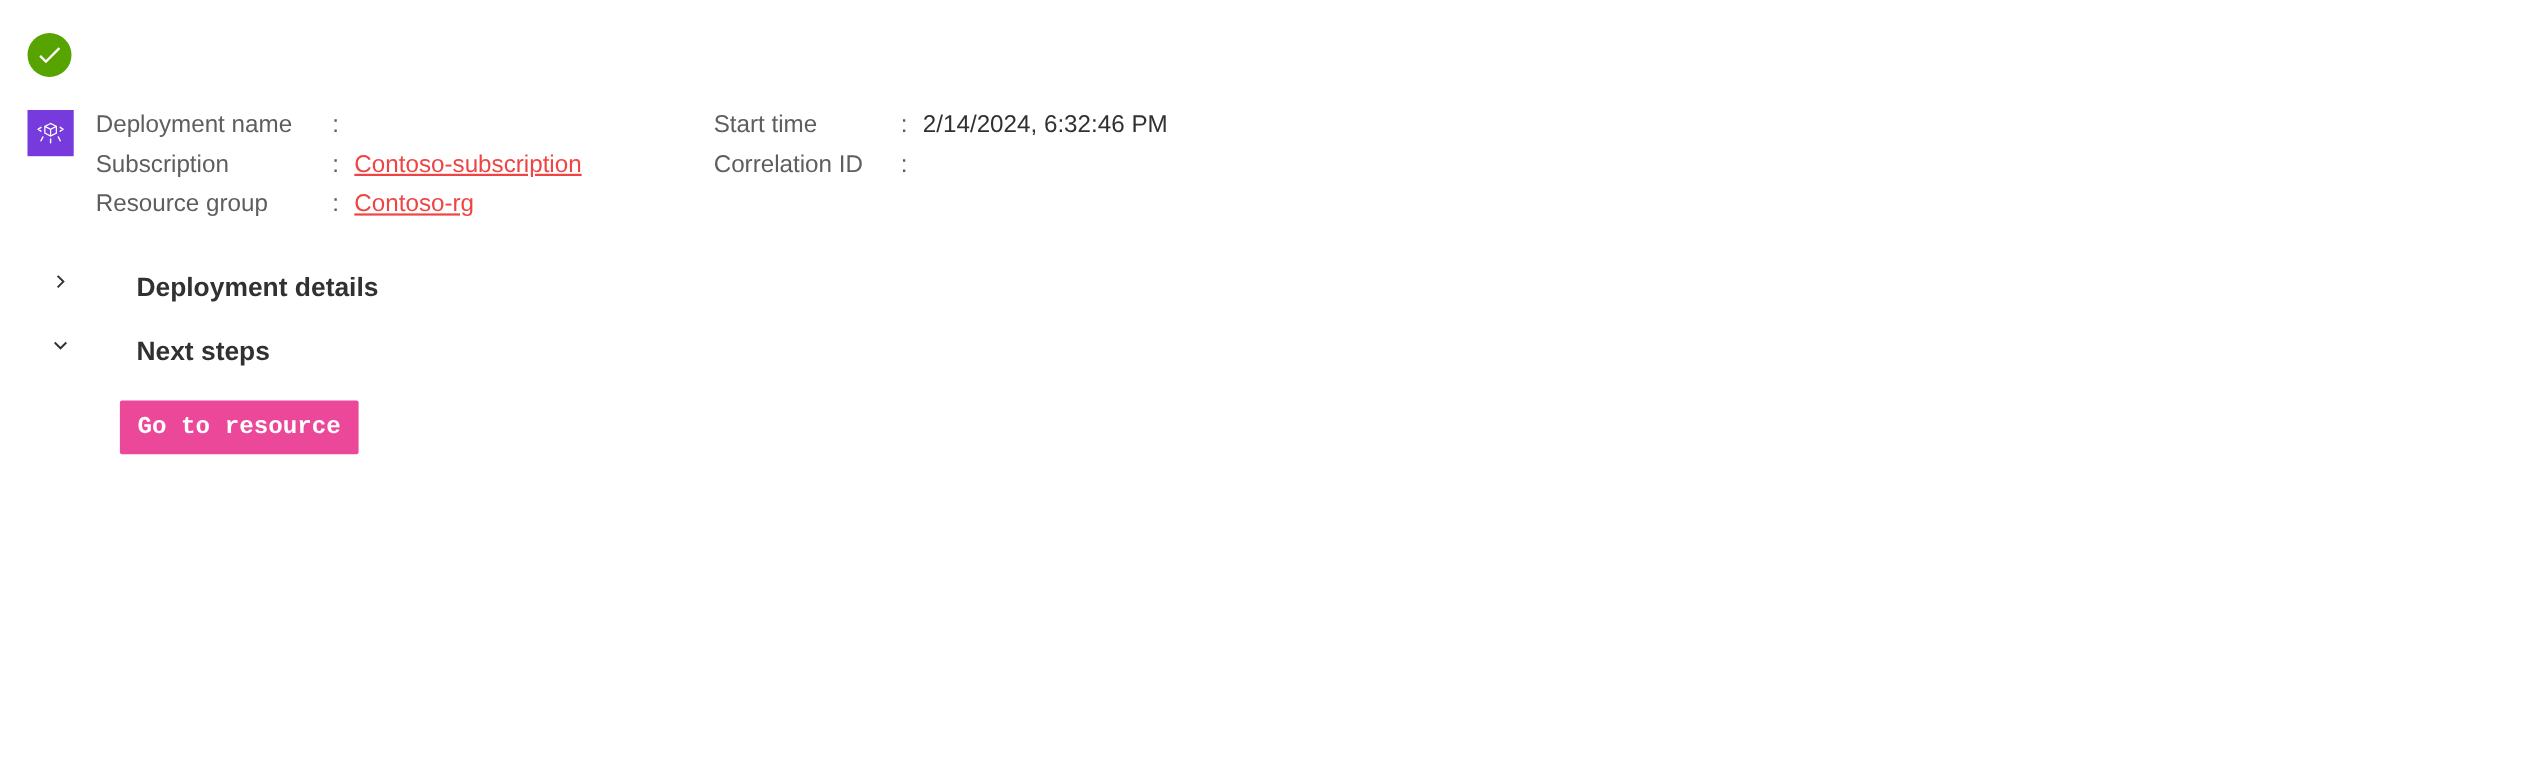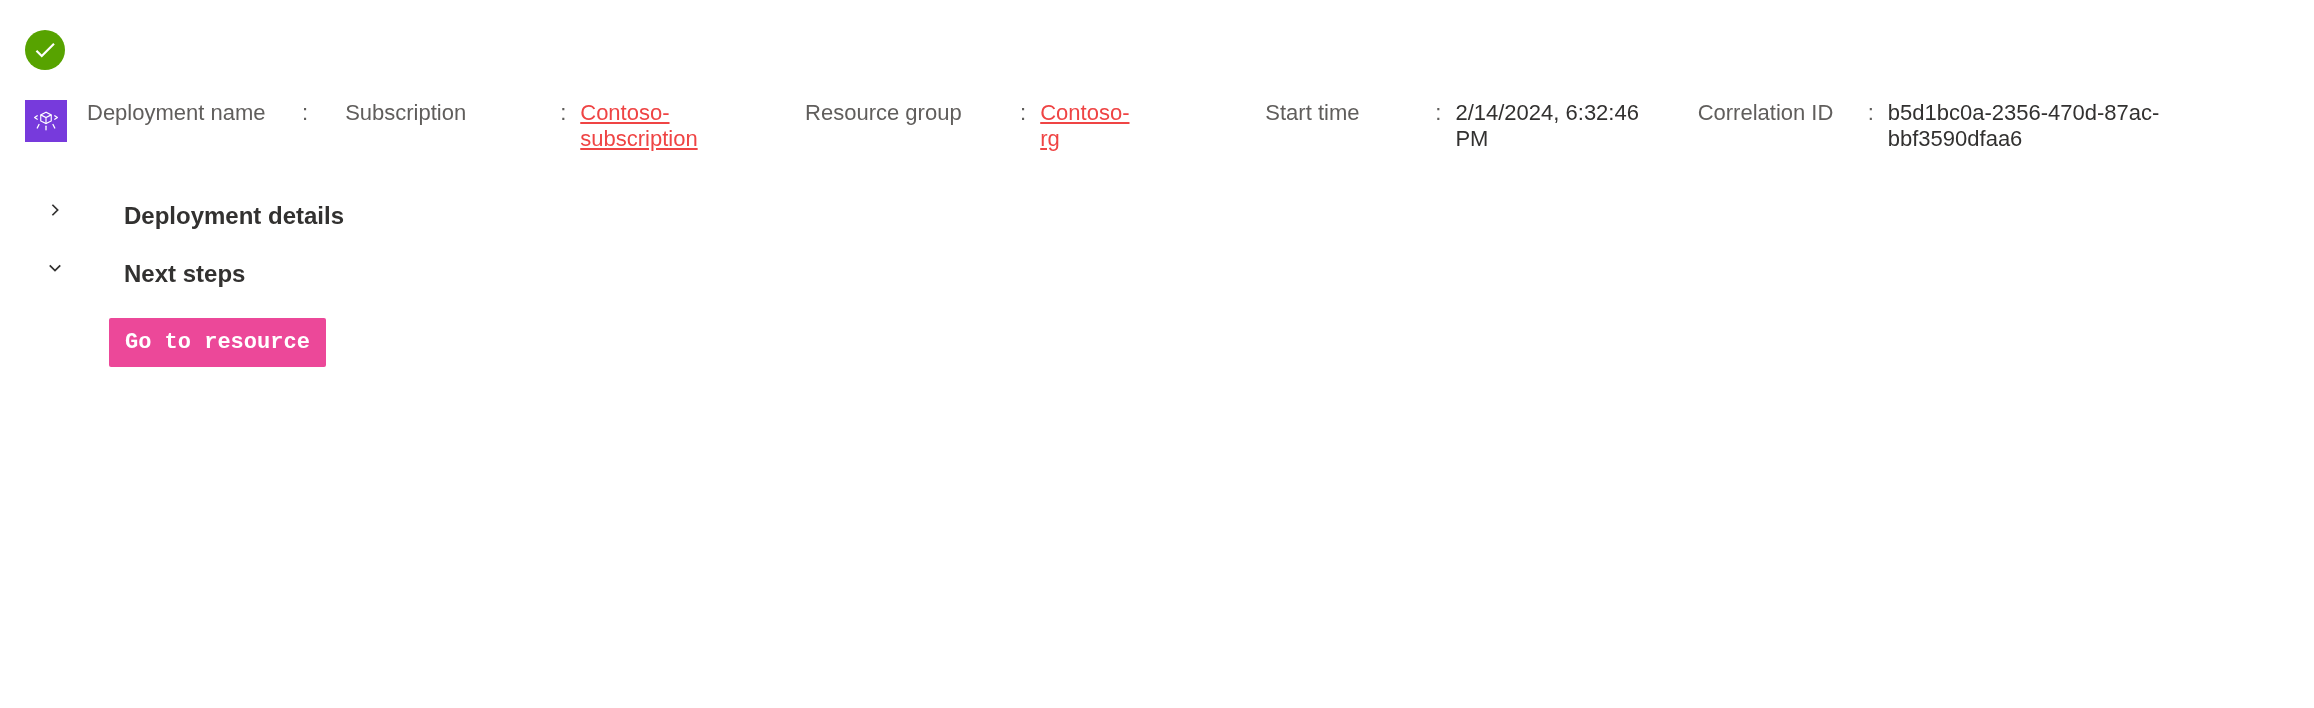--- a/index.html
+++ b/index.html
@@ -62,22 +62,22 @@
       stroke: white;
       fill: none;
     }
     .details-columns {
       display: flex;
       gap: 120px;
       flex: 1;
     }
     .details-col {
       display: flex;
-      flex-direction: row;
-      gap: 23px;
+      flex-direction: column;
+      gap: 10px;
     }
     .detail-row {
       display: flex;
       align-items: baseline;
       font-size: 22px;
       color: #605e5c;
     }
     .detail-label {
       min-width: 215px;
     }
@@ -180,21 +180,20 @@
     </div>
     <div class="details-col">
       <div class="detail-row">
         <span class="detail-label-right">Start time</span>
         <span class="detail-colon">:</span>
         <span class="detail-value">2/14/2024, 6:32:46 PM</span>
       </div>
       <div class="detail-row">
         <span class="detail-label-right">Correlation ID</span>
         <span class="detail-colon">:</span>
-        <span class="detail-value">b5d1bc0a-2356-470d-87ac-bbf3590dfaa6</span>
       </div>
     </div>
   </div>
 </div>
 
 <div class="expand-section">
   <span class="chevron">
     <svg viewBox="0 0 16 16">
         <path d="M5 2 L11 8 L5 14"></path>
       </svg>

